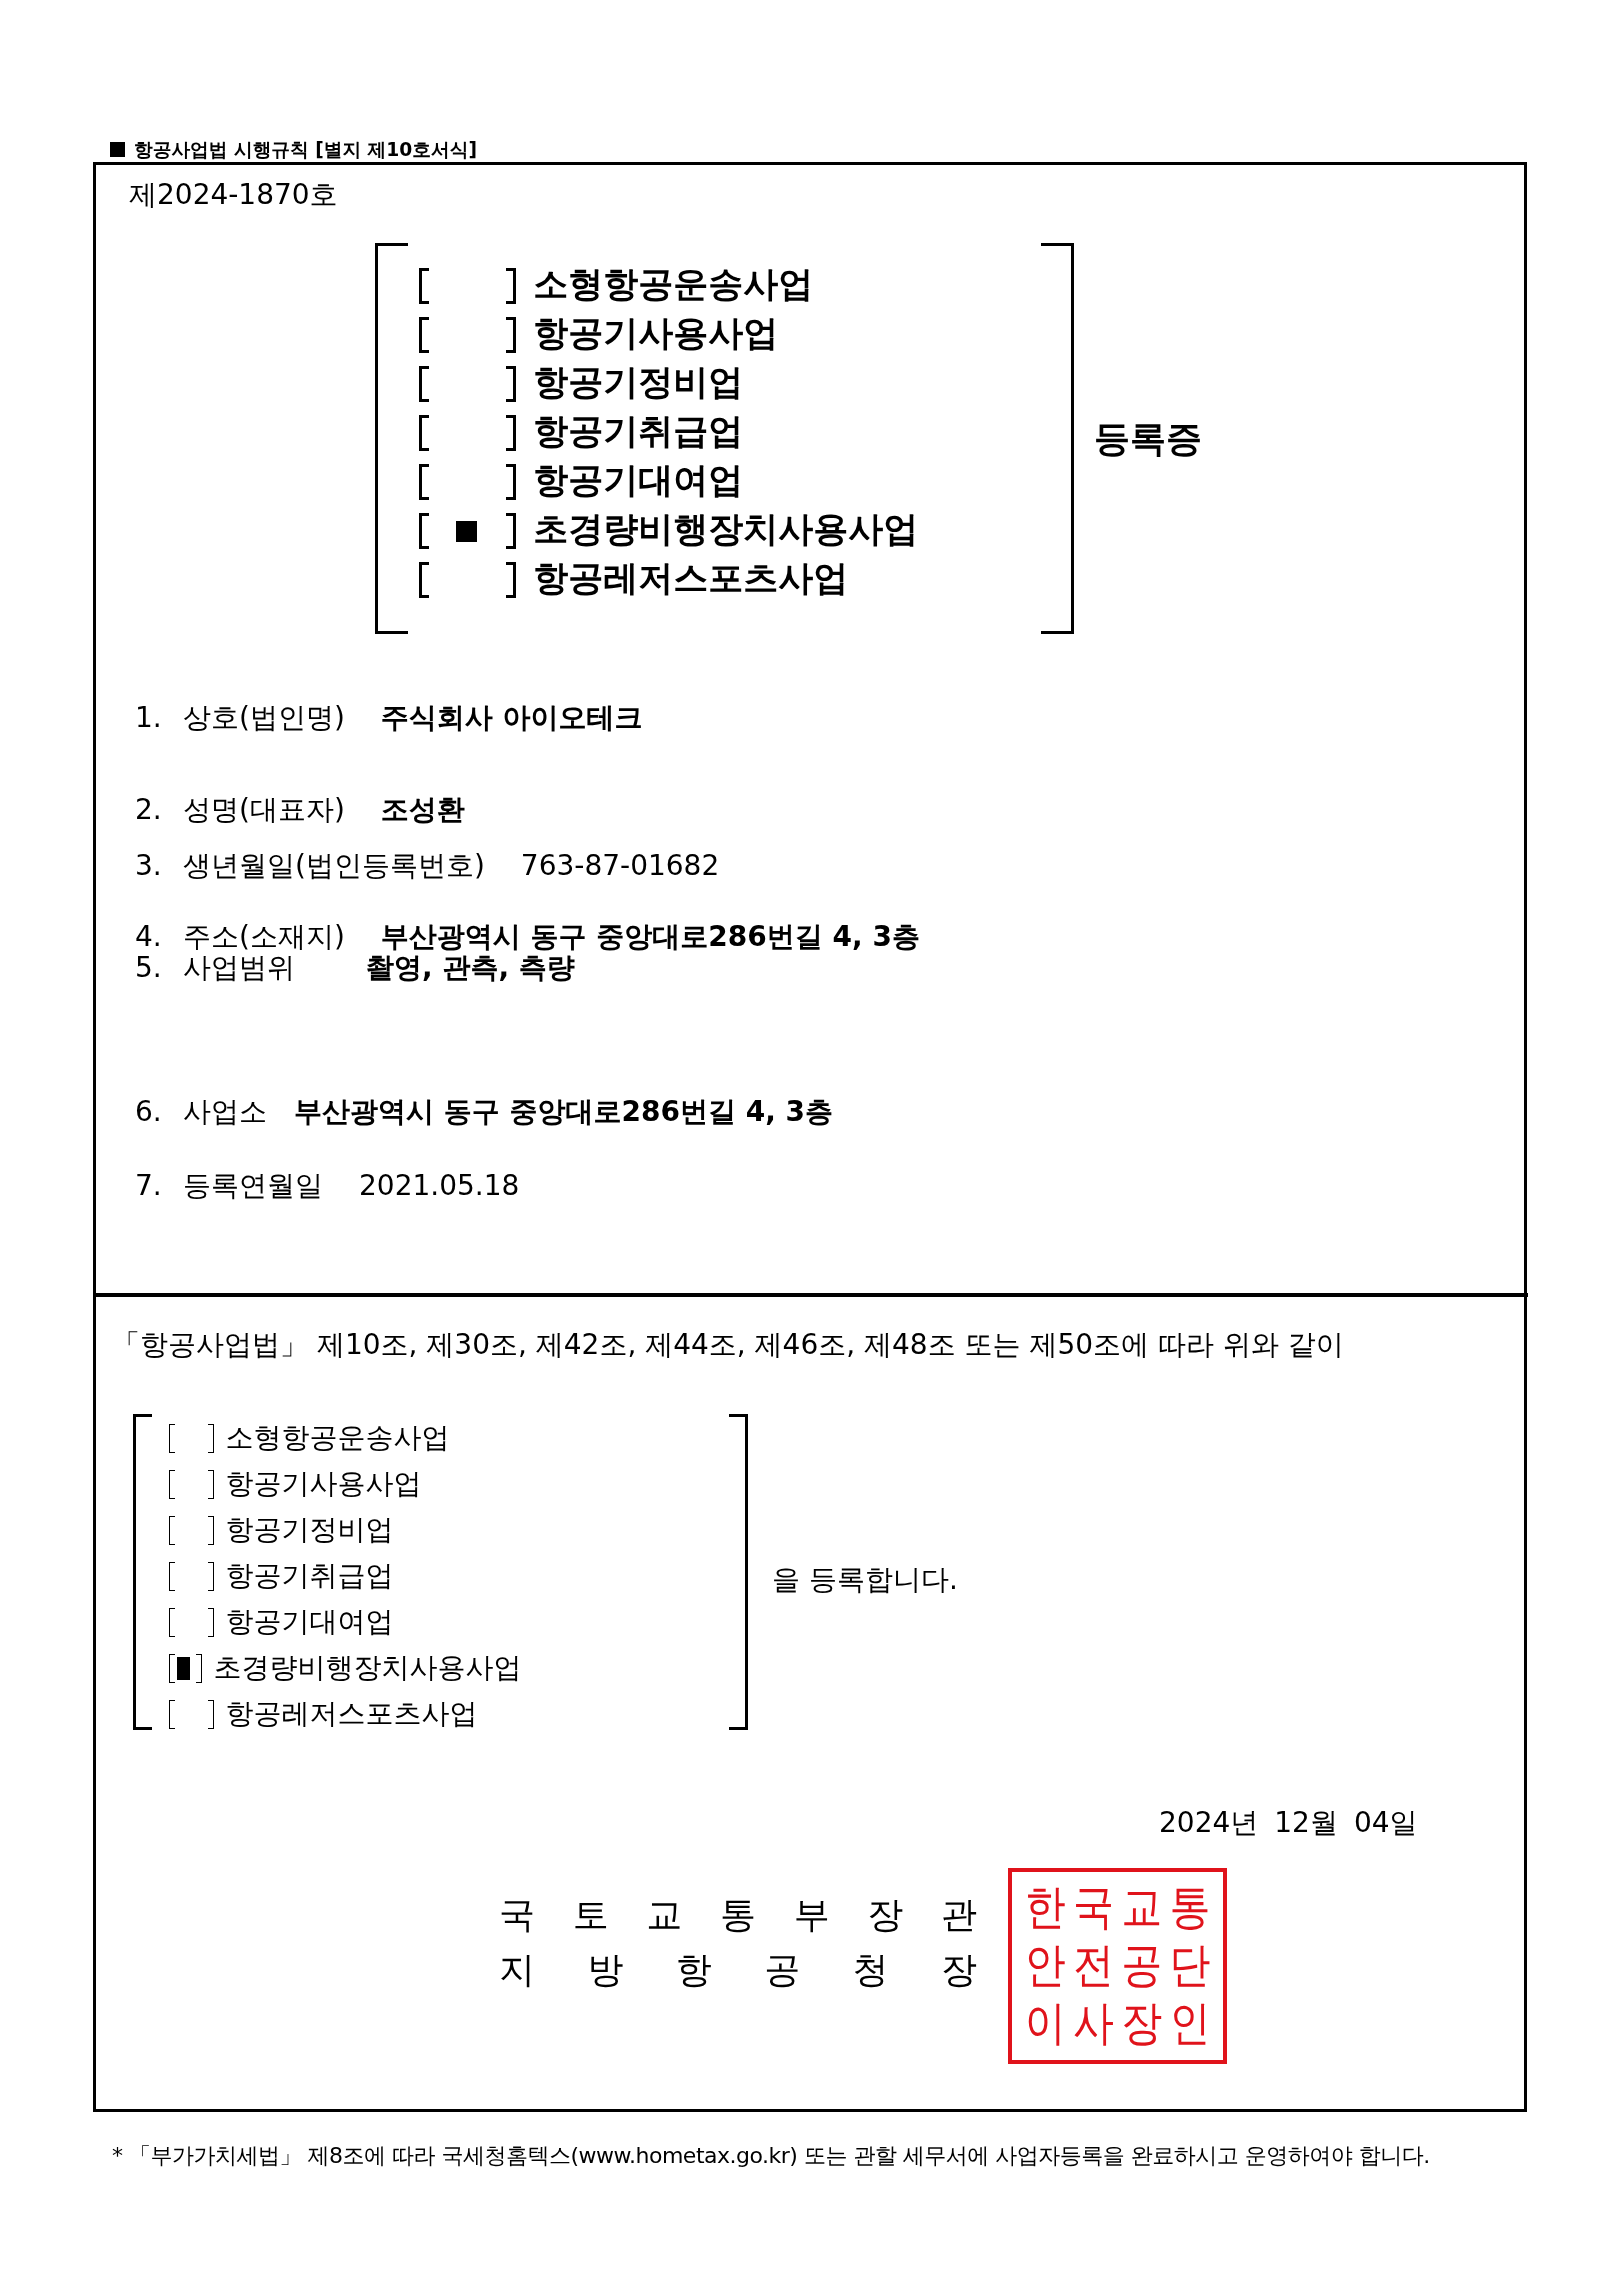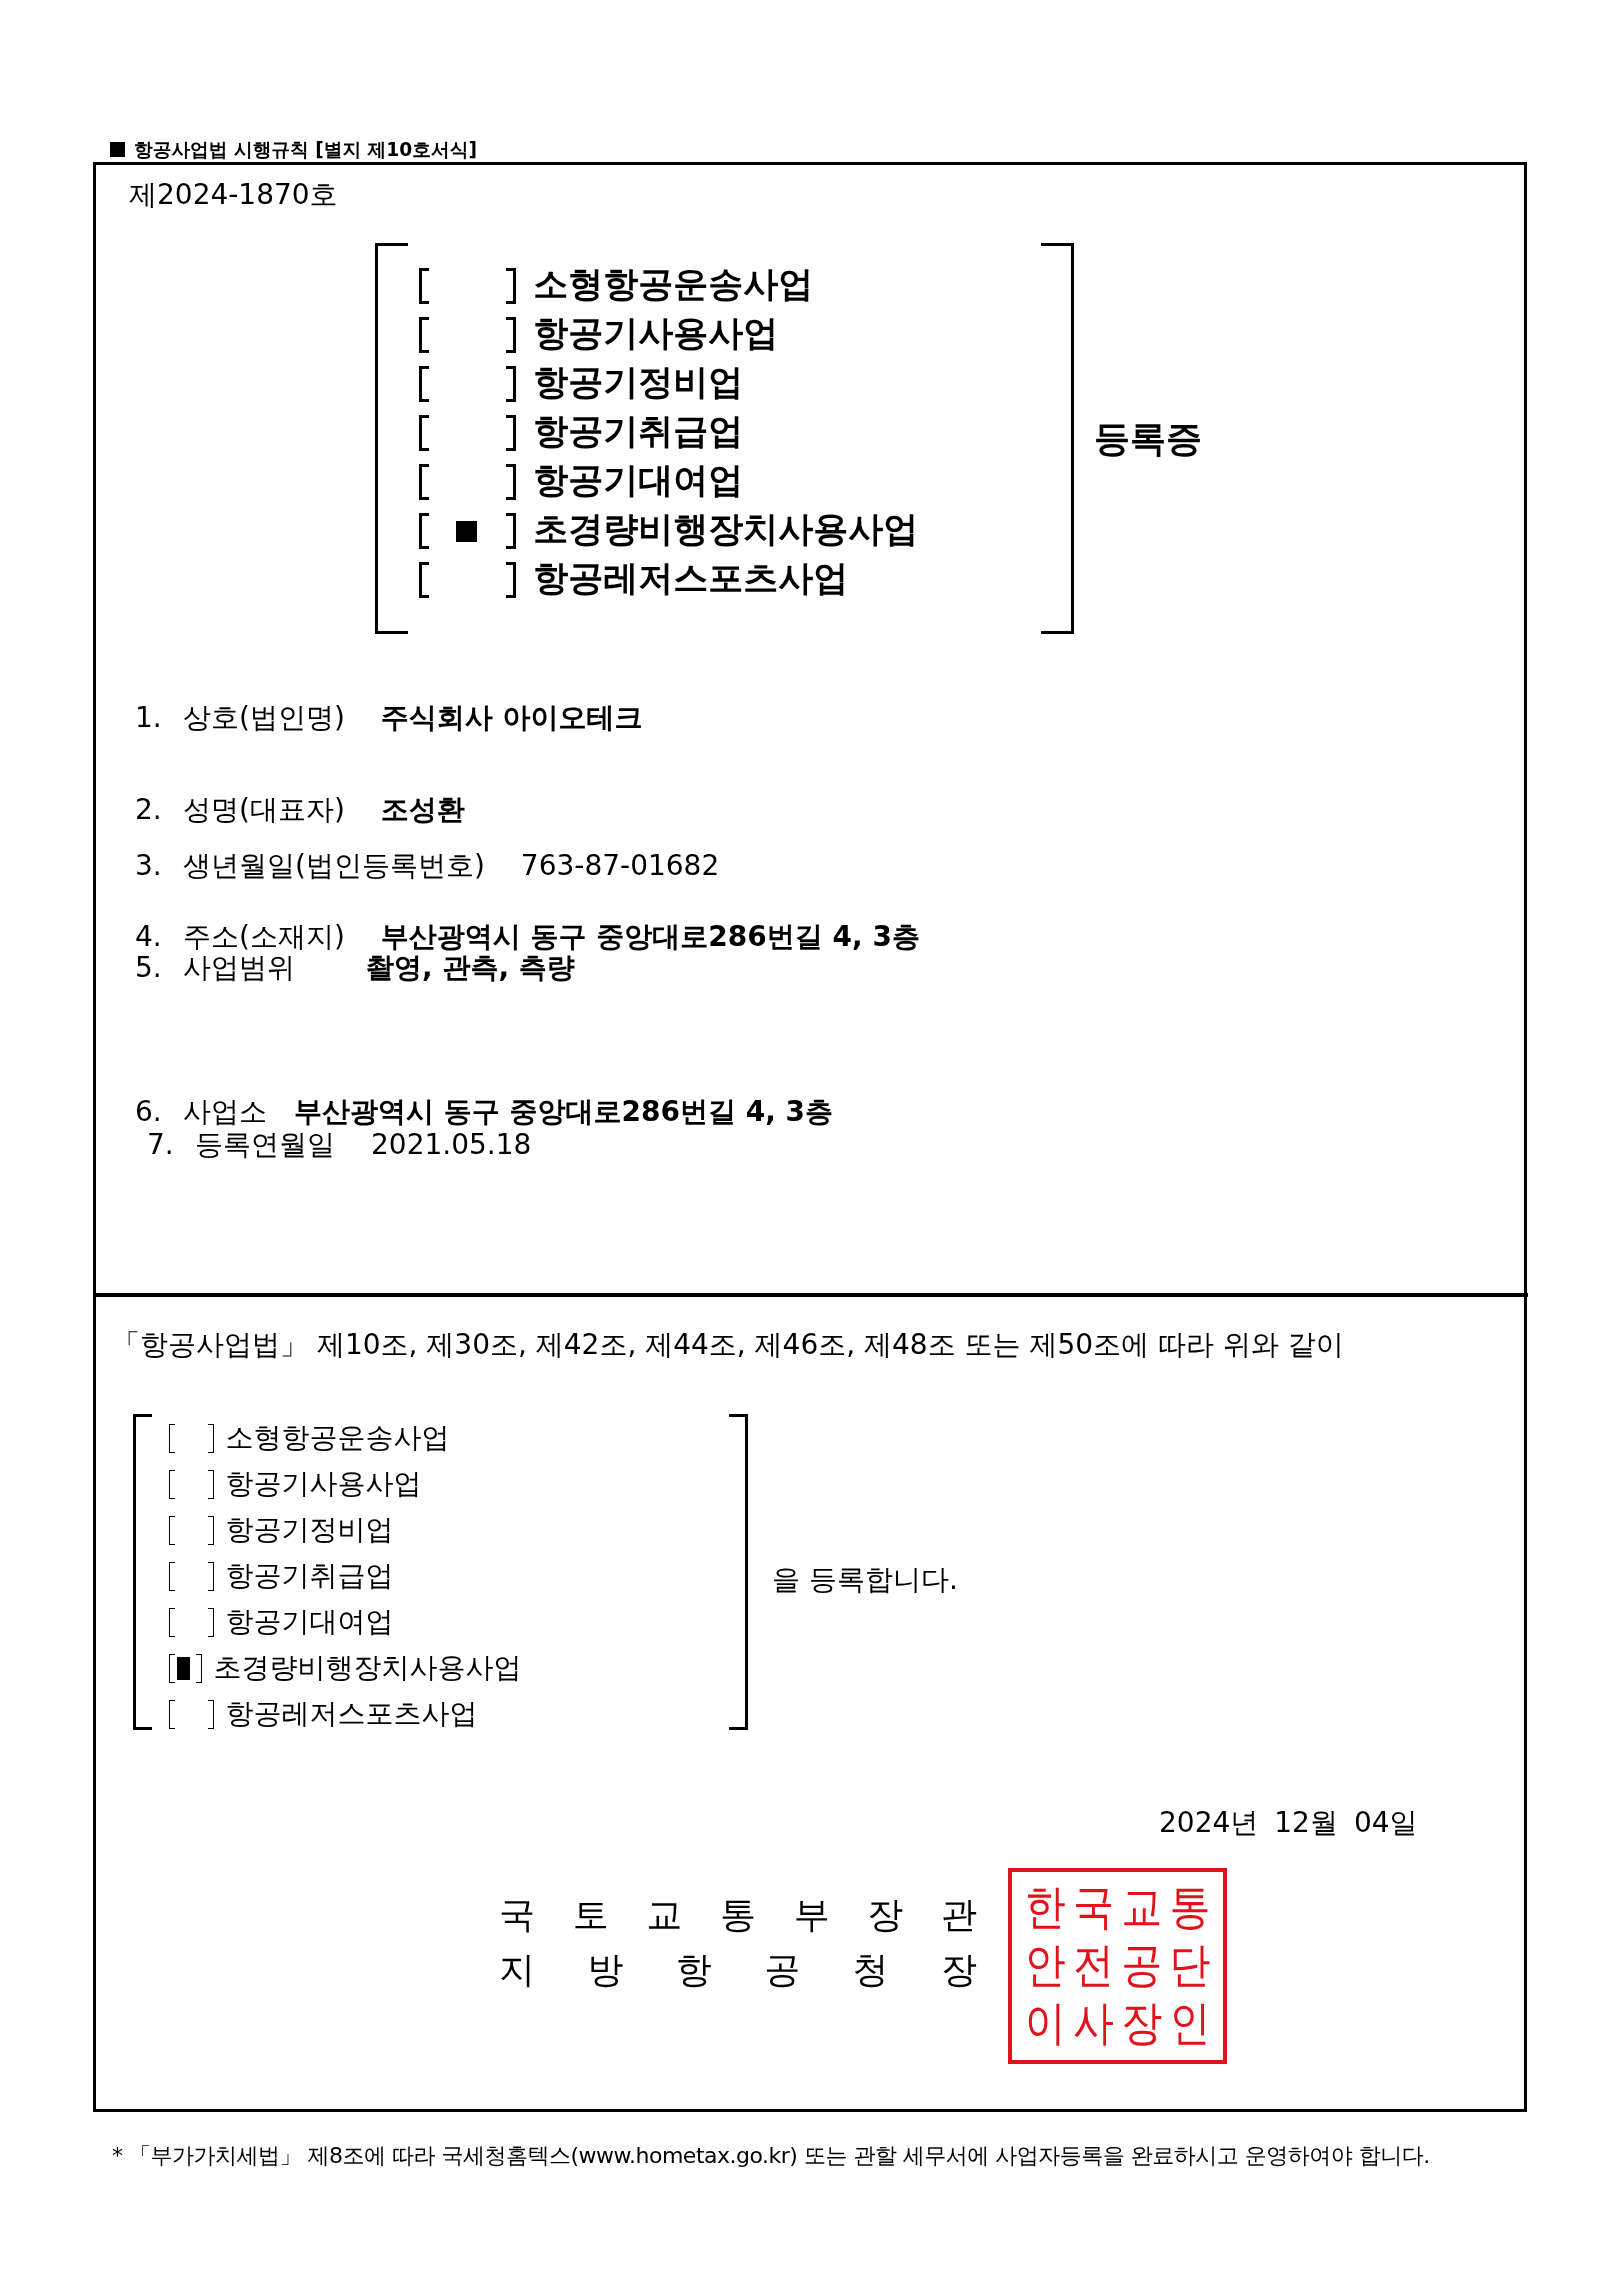--- a/index.html
+++ b/index.html
@@ -156,21 +156,21 @@
   </div>
   <div class="field" style="top:918px;">
     <span class="num">4.</span><span>주소(소재지)</span><span style="display:inline-block;width:36px;"></span><span class="val">부산광역시 동구 중앙대로286번길 4, 3층</span>
   </div>
   <div class="field" style="top:949px;">
     <span class="num">5.</span><span>사업범위</span><span style="display:inline-block;width:71px;"></span><span class="val">촬영, 관측, 측량</span>
   </div>
   <div class="field" style="top:1093px;">
     <span class="num">6.</span><span>사업소</span><span style="display:inline-block;width:27px;"></span><span class="val">부산광역시 동구 중앙대로286번길 4, 3층</span>
   </div>
-  <div class="field" style="top:1126px;margin-left:12px;">
+  <div class="field" style="top:1167px;">
     <span class="num">7.</span><span>등록연월일</span><span style="display:inline-block;width:36px;"></span><span class="val light">2021.05.18</span>
   </div>
 </div>
 
 <div class="abs law-line">「항공사업법」 제10조, 제30조, 제42조, 제44조, 제46조, 제48조 또는 제50조에 따라 위와 같이</div>
 
 <div class="bracket bkt-l sm-l"></div>
 <div class="bracket bkt-r sm-r"></div>
 
 <div class="biz-list-small">

